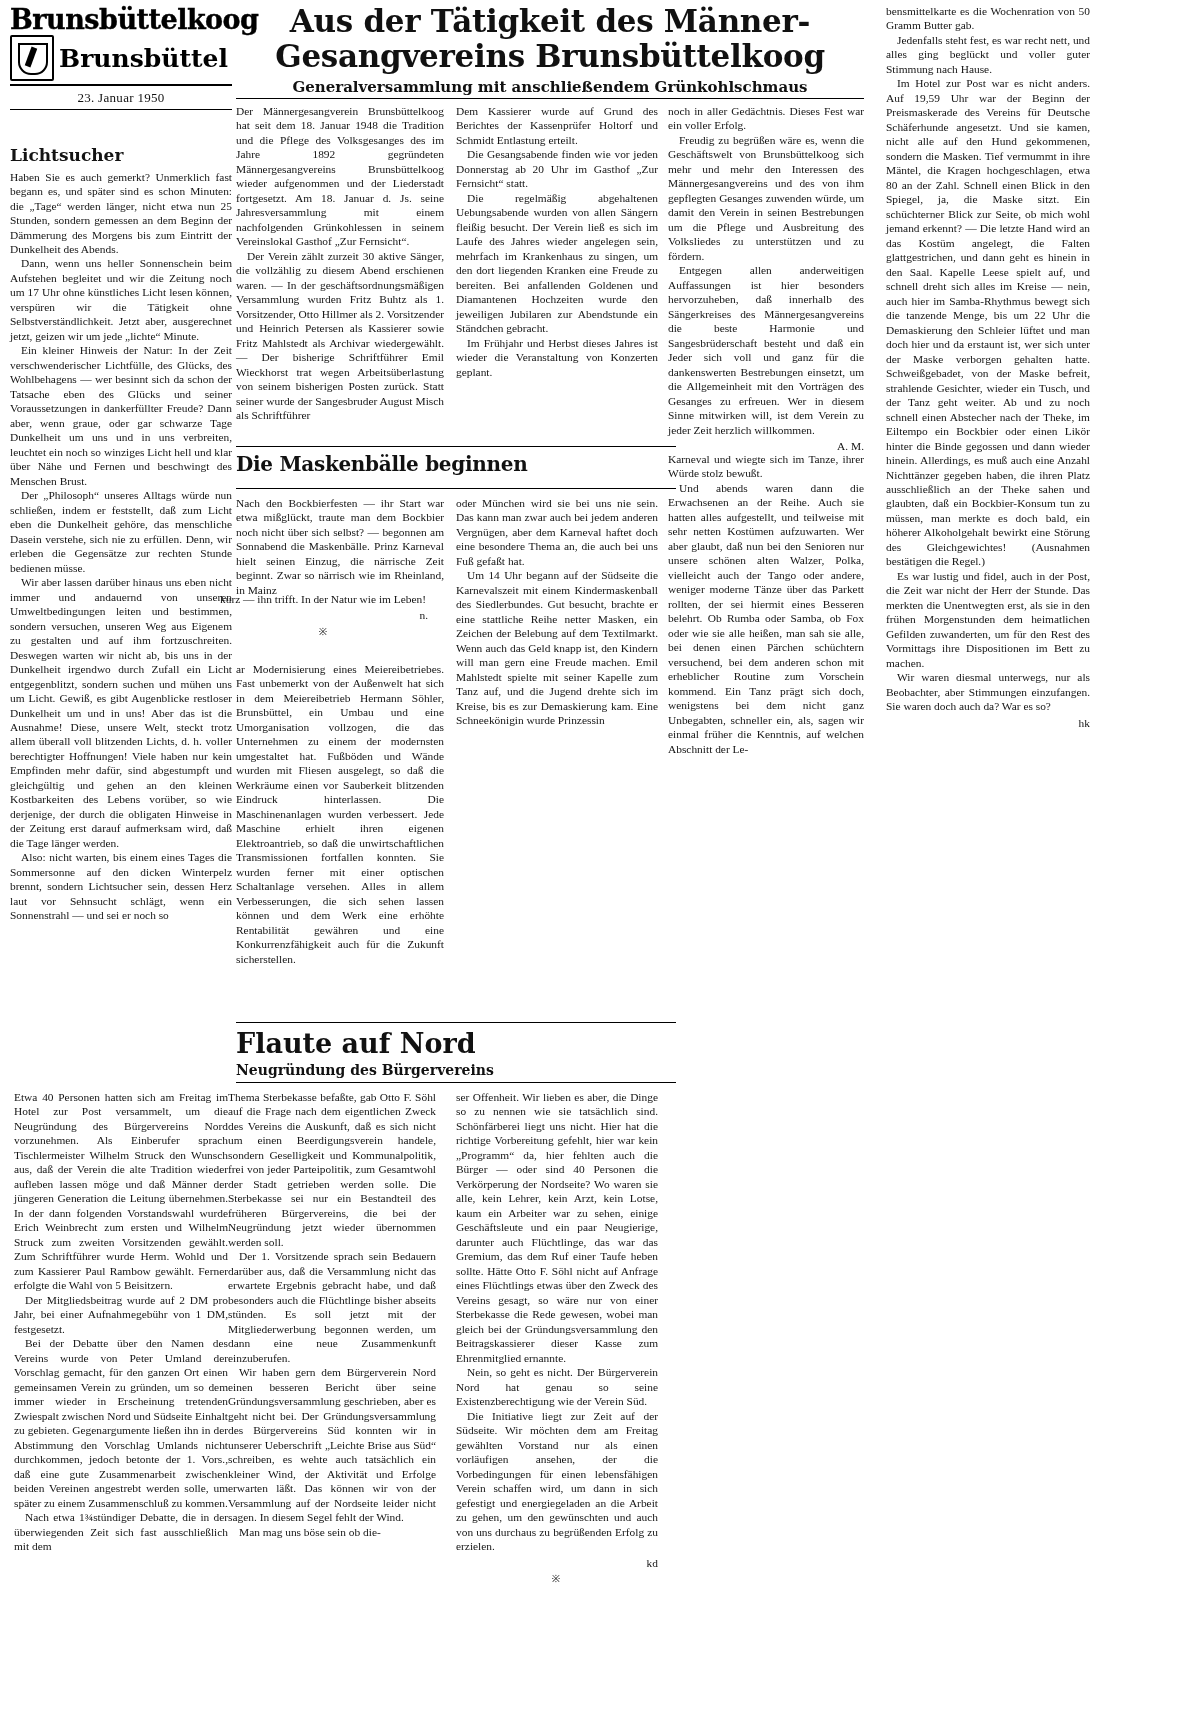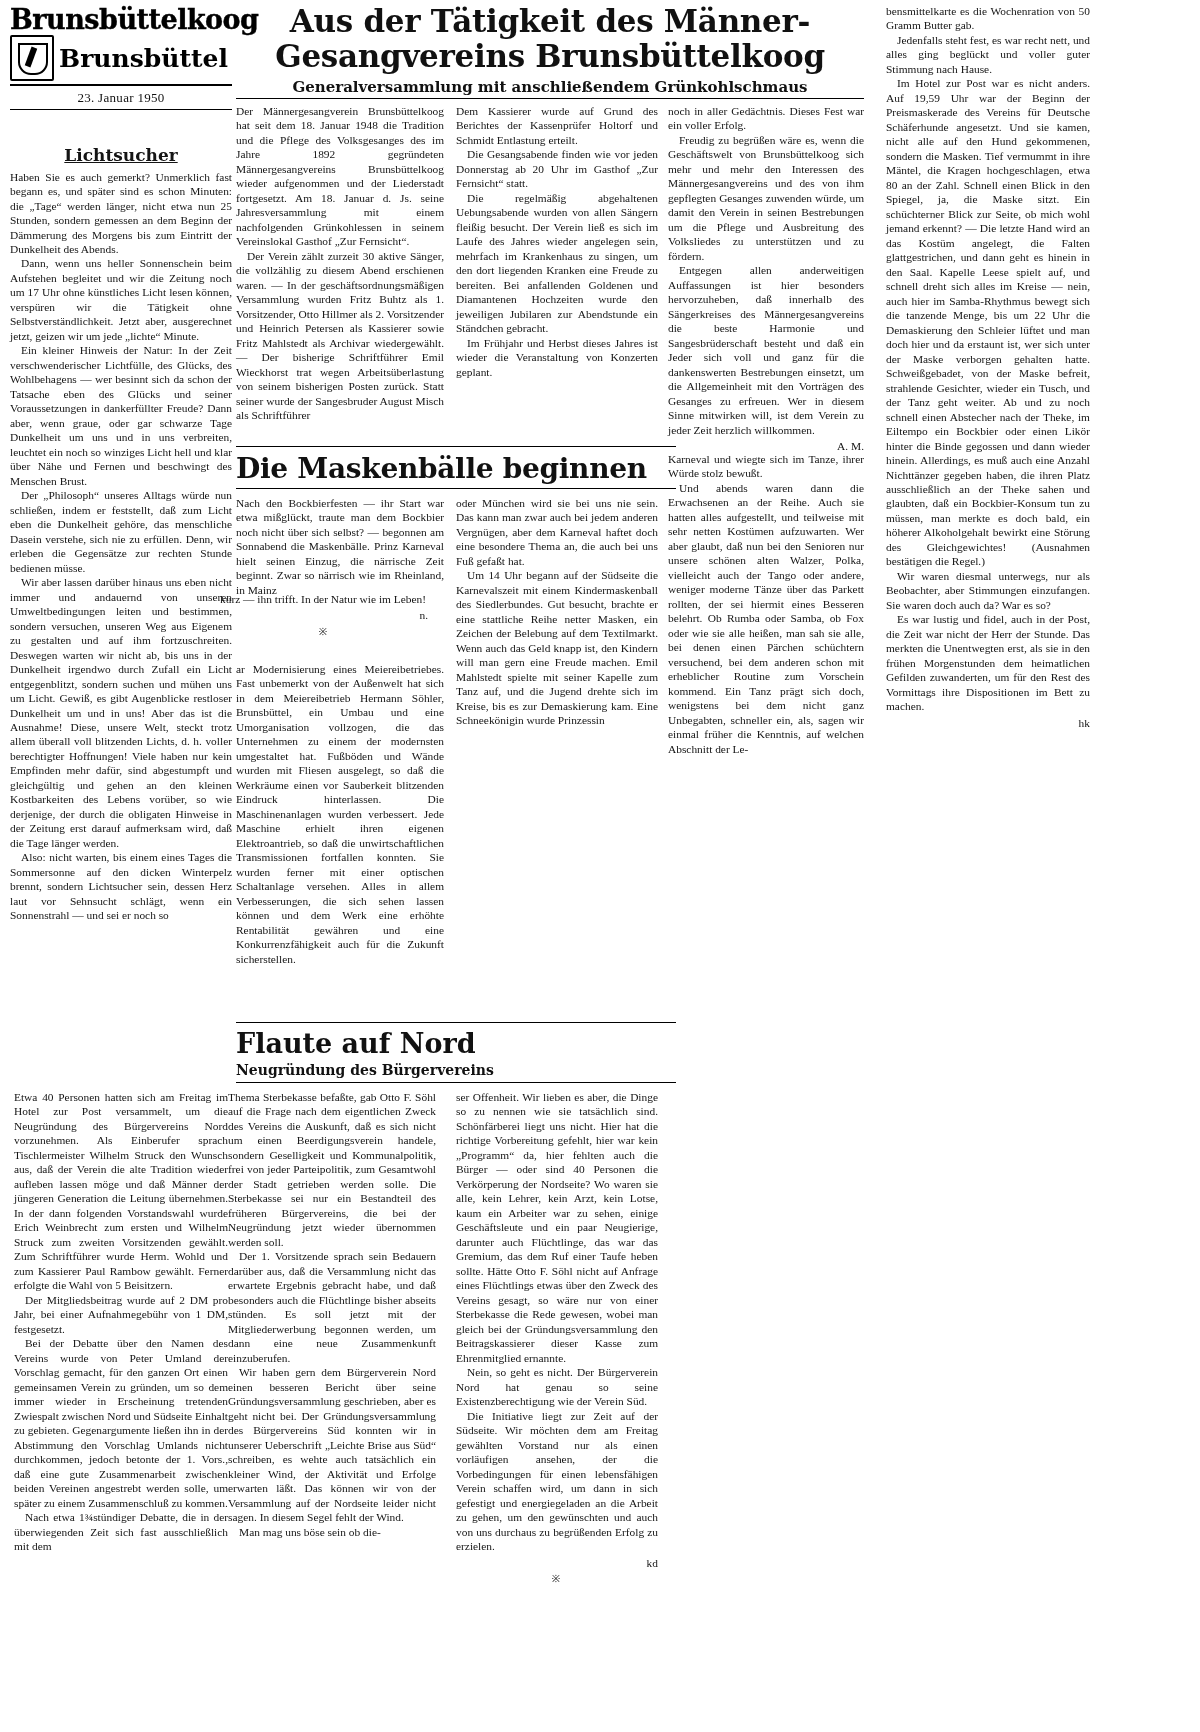--- a/index.html
+++ b/index.html
@@ -52,36 +52,36 @@
     line-height:1.27;
     text-align:justify;
     -webkit-hyphens:auto;hyphens:auto;
     color:#141414;
   }
   .col p{margin:0 0 0 0;text-indent:11px;}
   .col p.noind{text-indent:0;}
   .col p.sig{text-align:right;text-indent:0;margin-top:2px;}
   .colhead{
     font-family:"DejaVu Serif", serif;
-    font-weight:bold;text-align:center;font-size:17px;margin:0 0 3px 0;text-decoration:underline;
+    font-weight:bold;text-align:left;font-size:17px;margin:0 0 3px 0;
   }
 
   
   .hl-main{
     position:absolute;left:236px;top:4px;width:628px;text-align:center;
     font-family:"DejaVu Serif", serif;font-weight:bold;
     font-size:31px;line-height:1.12;letter-spacing:-0.3px;
   }
   .hl-sub{
     position:absolute;left:236px;top:78px;width:628px;text-align:center;
     font-family:"DejaVu Serif", serif;font-weight:bold;font-size:15px;
   }
   .hl-masken{
     position:absolute;left:236px;top:452px;width:440px;
-    font-family:"DejaVu Serif", serif;font-weight:bold;font-size:28px;
+    font-family:"DejaVu Serif", serif;font-weight:bold;font-size:20px;
     letter-spacing:-0.3px;
   }
   .rule-masken{position:absolute;left:236px;top:446px;width:440px;border-top:1.5px solid #000;}
   .rule-masken2{position:absolute;left:236px;top:488px;width:440px;border-top:1.5px solid #000;}
 
   .hl-flaute{
     position:absolute;left:236px;top:1028px;width:440px;
     font-family:"DejaVu Serif", serif;font-weight:bold;font-size:27px;
   }
   .hl-flaute-sub{
@@ -140,22 +140,22 @@
     <p class="noind">noch in aller Gedächtnis. Dieses Fest war ein voller Erfolg.</p>
     <p>Freudig zu begrüßen wäre es, wenn die Geschäftswelt von Brunsbüttelkoog sich mehr und mehr den Interessen des Männergesangvereins und des von ihm gepflegten Gesanges zuwenden würde, um damit den Verein in seinen Bestrebungen um die Pflege und Ausbreitung des Volksliedes zu unterstützen und zu fördern.</p>
     <p>Entgegen allen anderweitigen Auffassungen ist hier besonders hervorzuheben, daß innerhalb des Sängerkreises des Männergesangvereins die beste Harmonie und Sangesbrüderschaft besteht und daß ein Jeder sich voll und ganz für die dankenswerten Bestrebungen einsetzt, um die Allgemeinheit mit den Vorträgen des Gesanges zu erfreuen. Wer in diesem Sinne mitwirken will, ist dem Verein zu jeder Zeit herzlich willkommen.</p>
     <p class="sig">A. M.</p>
   </div>
 
   <div class="col" style="left:886px;top:4px;width:204px;">
     <p class="noind">bensmittelkarte es die Wochenration von 50 Gramm Butter gab.</p>
     <p>Jedenfalls steht fest, es war recht nett, und alles ging beglückt und voller guter Stimmung nach Hause.</p>
     <p>Im Hotel zur Post war es nicht anders. Auf 19,59 Uhr war der Beginn der Preismaskerade des Vereins für Deutsche Schäferhunde angesetzt. Und sie kamen, nicht alle auf den Hund gekommenen, sondern die Masken. Tief vermummt in ihre Mäntel, die Kragen hochgeschlagen, etwa 80 an der Zahl. Schnell einen Blick in den Spiegel, ja, die Maske sitzt. Ein schüchterner Blick zur Seite, ob mich wohl jemand erkennt? — Die letzte Hand wird an das Kostüm angelegt, die Falten glattgestrichen, und dann geht es hinein in den Saal. Kapelle Leese spielt auf, und schnell dreht sich alles im Kreise — nein, auch hier im Samba-Rhythmus bewegt sich die tanzende Menge, bis um 22 Uhr die Demaskierung den Schleier lüftet und man doch hier und da erstaunt ist, wer sich unter der Maske verborgen gehalten hatte. Schweißgebadet, von der Maske befreit, strahlende Gesichter, wieder ein Tusch, und der Tanz geht weiter. Ab und zu noch schnell einen Abstecher nach der Theke, im Eiltempo ein Bockbier oder einen Likör hinter die Binde gegossen und dann wieder hinein. Allerdings, es muß auch eine Anzahl Nichttänzer gegeben haben, die ihren Platz ausschließlich an der Theke sahen und glaubten, daß ein Bockbier-Konsum tun zu müssen, man merkte es doch bald, ein höherer Alkoholgehalt bewirkt eine Störung des Gleichgewichtes! (Ausnahmen bestätigen die Regel.)</p>
+    <p>Es war lustig und fidel, auch in der Post, die Zeit war nicht der Herr der Stunde. Das merkten die Unentwegten erst, als sie in den frühen Morgenstunden dem heimatlichen Gefilden zuwanderten, um für den Rest des Vormittags ihre Dispositionen im Bett zu machen.</p>
     <p>Wir waren diesmal unterwegs, nur als Beobachter, aber Stimmungen einzufangen. Sie waren doch auch da? War es so?</p>
-    <p>Es war lustig und fidel, auch in der Post, die Zeit war nicht der Herr der Stunde. Das merkten die Unentwegten erst, als sie in den frühen Morgenstunden dem heimatlichen Gefilden zuwanderten, um für den Rest des Vormittags ihre Dispositionen im Bett zu machen.</p>
     <p class="sig">hk</p>
   </div>
 
   <div class="rule-masken"></div>
   <div class="hl-masken">Die Maskenbälle beginnen</div>
   <div class="rule-masken2"></div>
 
   <div class="col" style="left:236px;top:496px;width:208px;">
     <p class="noind">Nach den Bockbierfesten — ihr Start war etwa mißglückt, traute man dem Bockbier noch nicht über sich selbst? — begonnen am Sonnabend die Maskenbälle. Prinz Karneval hielt seinen Einzug, die närrische Zeit beginnt. Zwar so närrisch wie im Rheinland, in Mainz</p>
   </div>

